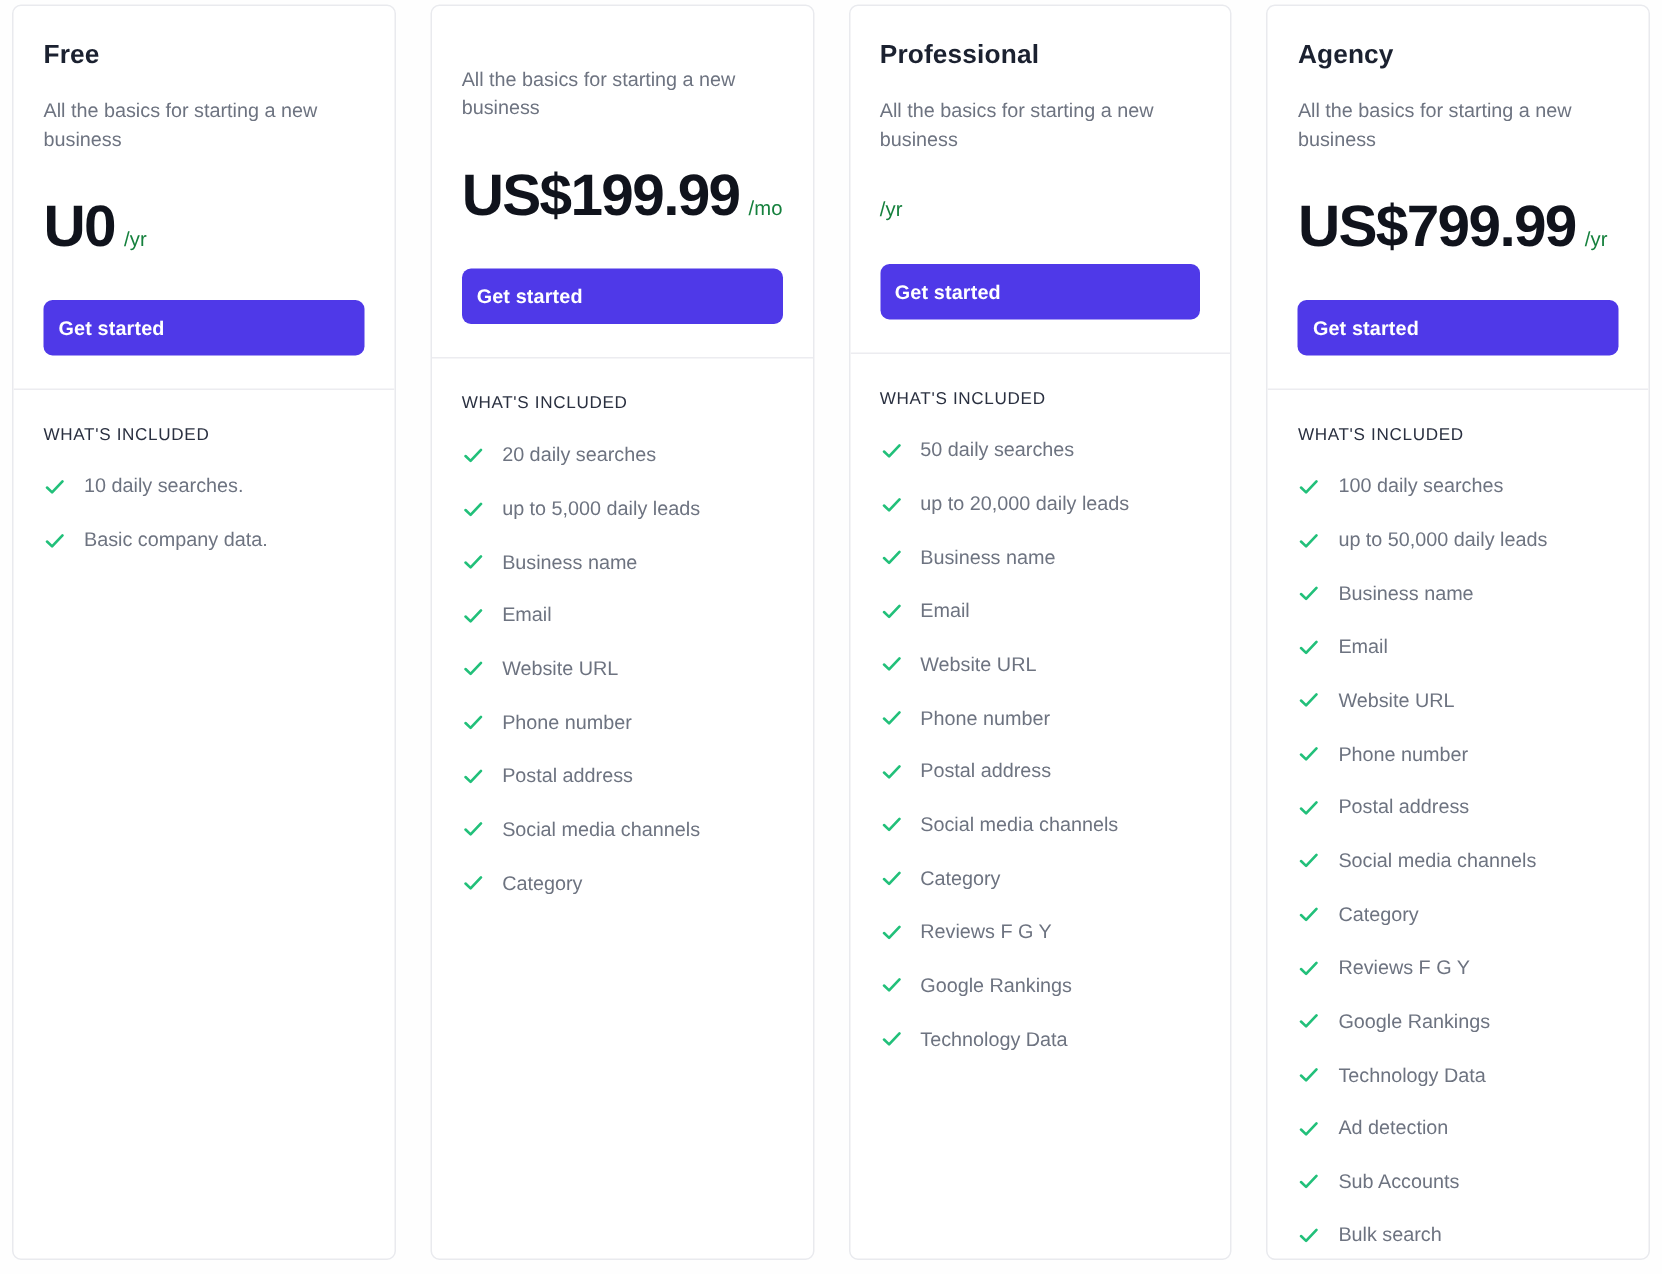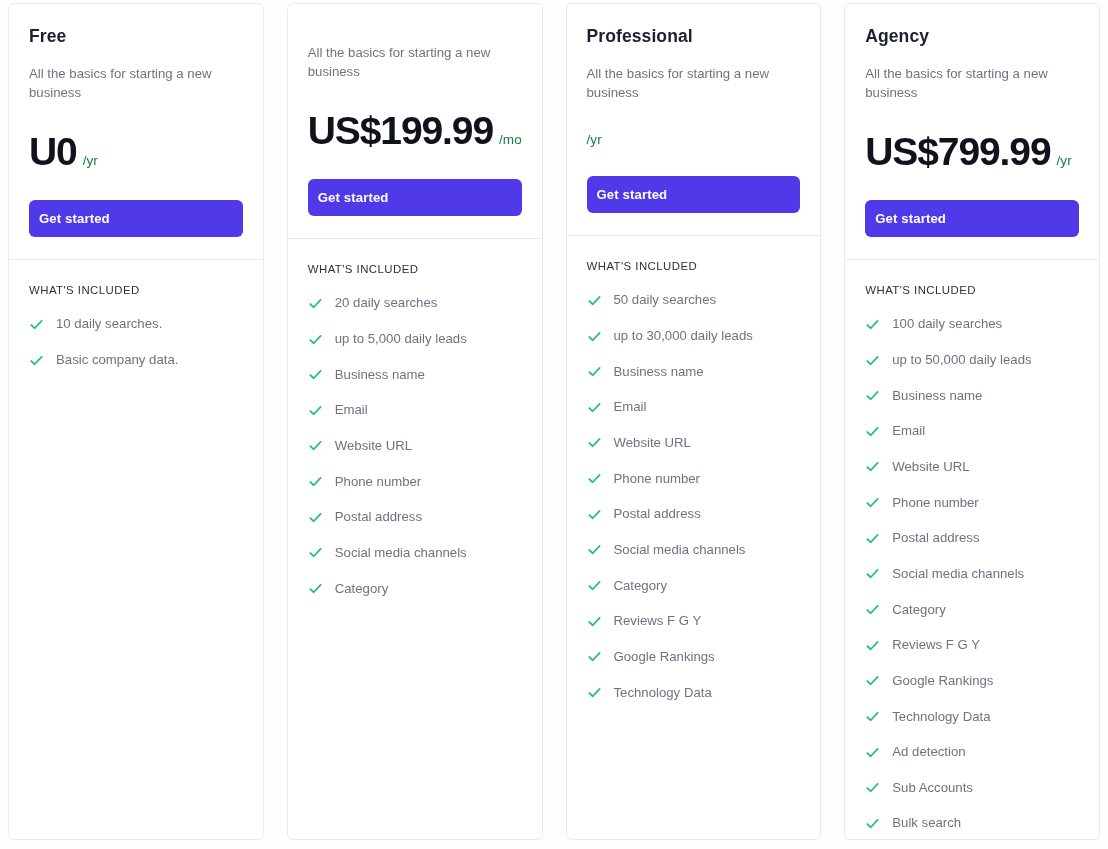--- a/index.html
+++ b/index.html
@@ -273,21 +273,21 @@
               </svg>
             </span>
             <span class="feature-text">50 daily searches</span>
           </li>
           <li class="feature-item">
             <span class="check-icon">
               <svg viewBox="0 0 16 16" width="15" height="15" aria-hidden="true">
                 <path d="M2.5 8.6 L6.1 12 L13.5 4.2" fill="none" stroke="#22c07a" stroke-width="1.9" stroke-linecap="round" stroke-linejoin="round"></path>
               </svg>
             </span>
-            <span class="feature-text">up to 30,000 daily leads</span>
+            <span class="feature-text">up to 20,000 daily leads</span>
           </li>
           <li class="feature-item">
             <span class="check-icon">
               <svg viewBox="0 0 16 16" width="15" height="15" aria-hidden="true">
                 <path d="M2.5 8.6 L6.1 12 L13.5 4.2" fill="none" stroke="#22c07a" stroke-width="1.9" stroke-linecap="round" stroke-linejoin="round"></path>
               </svg>
             </span>
             <span class="feature-text">Business name</span>
           </li>
           <li class="feature-item">

